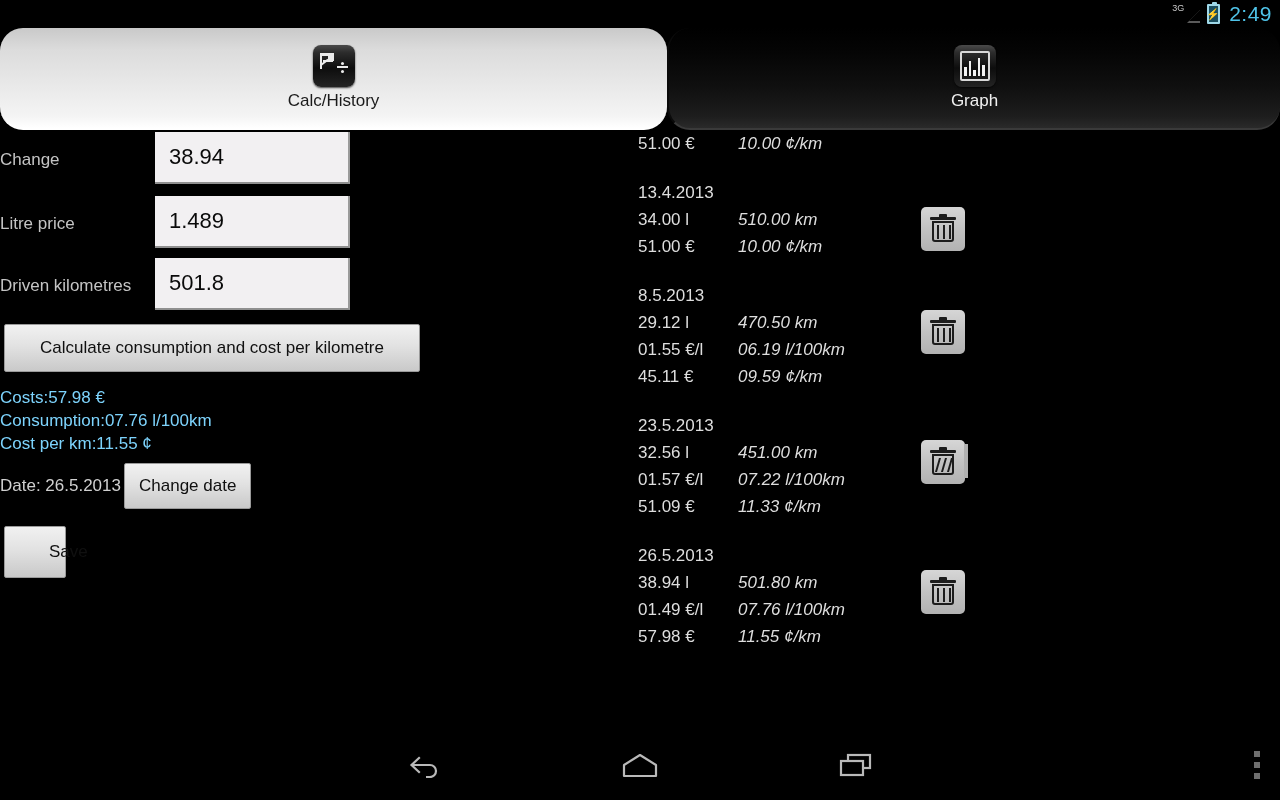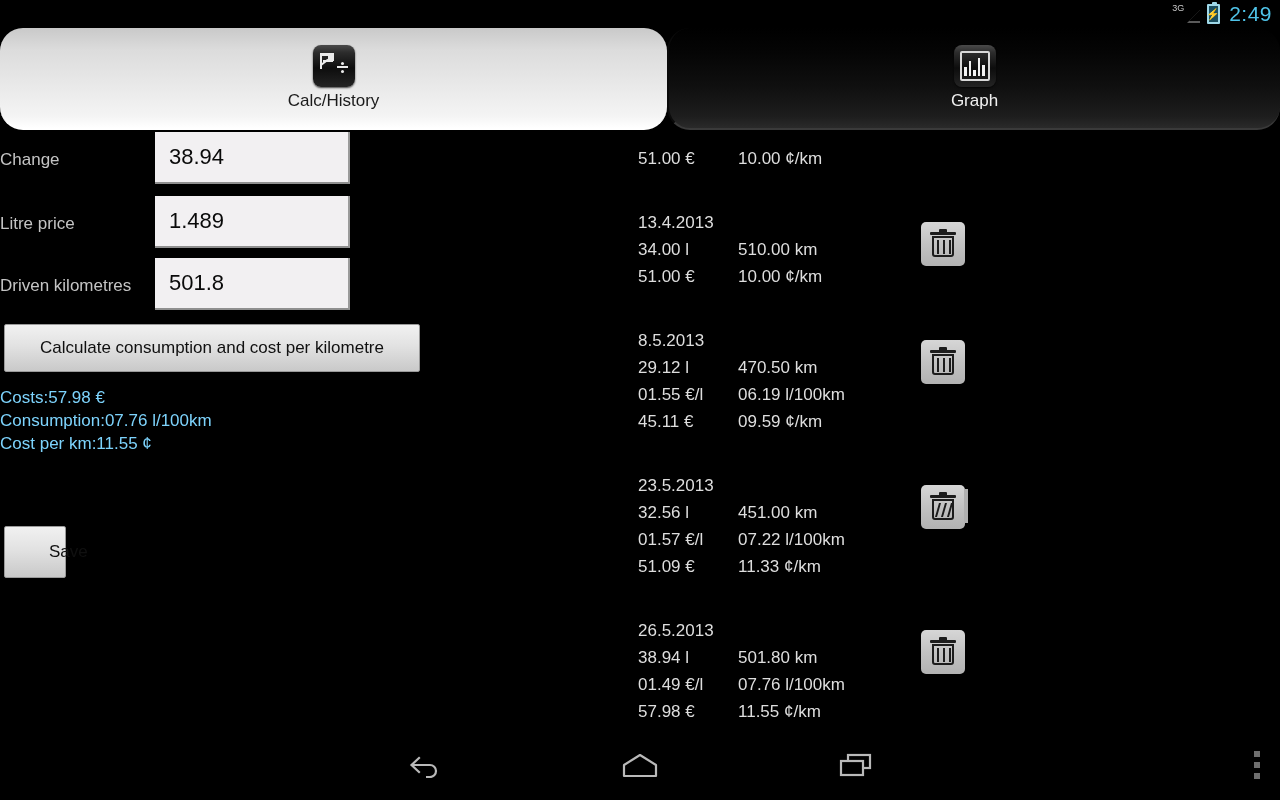--- a/index.html
+++ b/index.html
@@ -161,31 +161,31 @@
     width: 62px; height: 52px; text-align: center; padding-left: 44px;
   }
 
   
   .rightpane {
     position: absolute; top: 130px; left: 620px;
     width: 660px; height: 600px; overflow: hidden;
   }
   .hist-entry {
     position: relative; width: 100%;
-    padding: 15px 0 0 18px;
+    padding: 0 0 0 18px;
   }
   .hist-date {
     color: #dedede; font-size: 17px; line-height: 27px; white-space: nowrap;
   }
   .hist-line {
     display: flex; color: #dedede; font-size: 17px; line-height: 27px;
     white-space: nowrap;
   }
   .hc-left { width: 100px; }
-  .hc-right { width: 190px; }
+  .hc-right { width: 190px; font-style: italic; }
   .trash-btn {
     position: absolute; right: 315px; top: 28px;
     width: 44px; height: 44px; border-radius: 5px;
     background: linear-gradient(to bottom, #d6d6d6 0%, #c2c2c2 50%, #b2b2b2 100%);
     box-shadow: 0 1px 2px rgba(0,0,0,0.6);
     cursor: default;
   }
   .trash-glyph { position: absolute; inset: 8px 9px; }
   .trash-glyph .lid {
     position: absolute; top: 2px; left: 0; width: 26px; height: 3px;
@@ -298,20 +298,24 @@
     </div>
 
     <button class="btn" id="calc-button">Calculate consumption and cost per kilometre</button>
 
     <div class="results">
       <div>Costs:57.98 €</div>
       <div>Consumption:07.76 l/100km</div>
       <div>Cost per km:11.55 ¢</div>
     </div>
 
+    <div class="date-row">
+      <span class="date-text">Date: 26.5.2013</span>
+      <button class="btn" id="change-date-button">Change date</button>
+    </div>
 
     <button class="btn" id="save-button">Save</button>
   </div>
 
   <div class="rightpane">
 
     <div class="hist-entry">
       <div class="hist-line">
         <span class="hc-left">51.00 €</span>
         <span class="hc-right">10.00 ¢/km</span>

